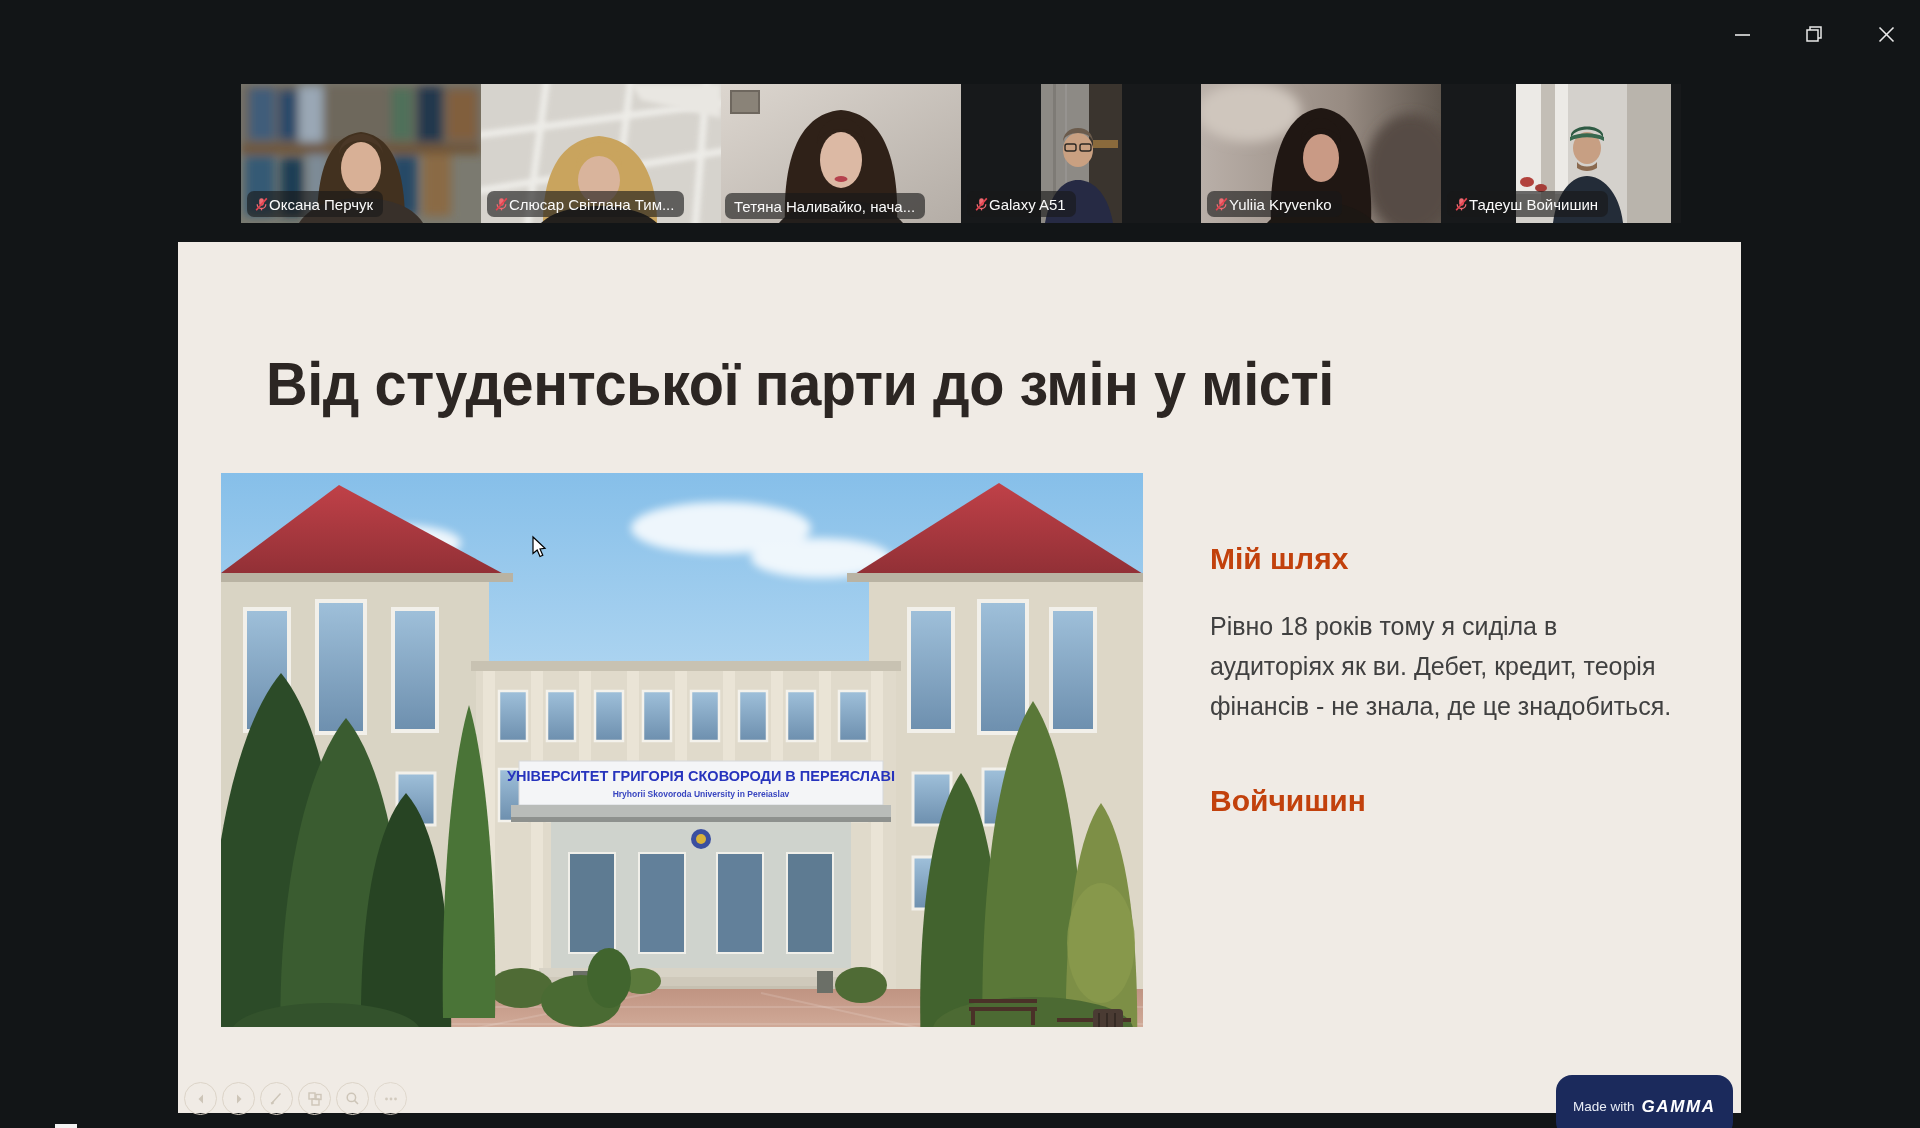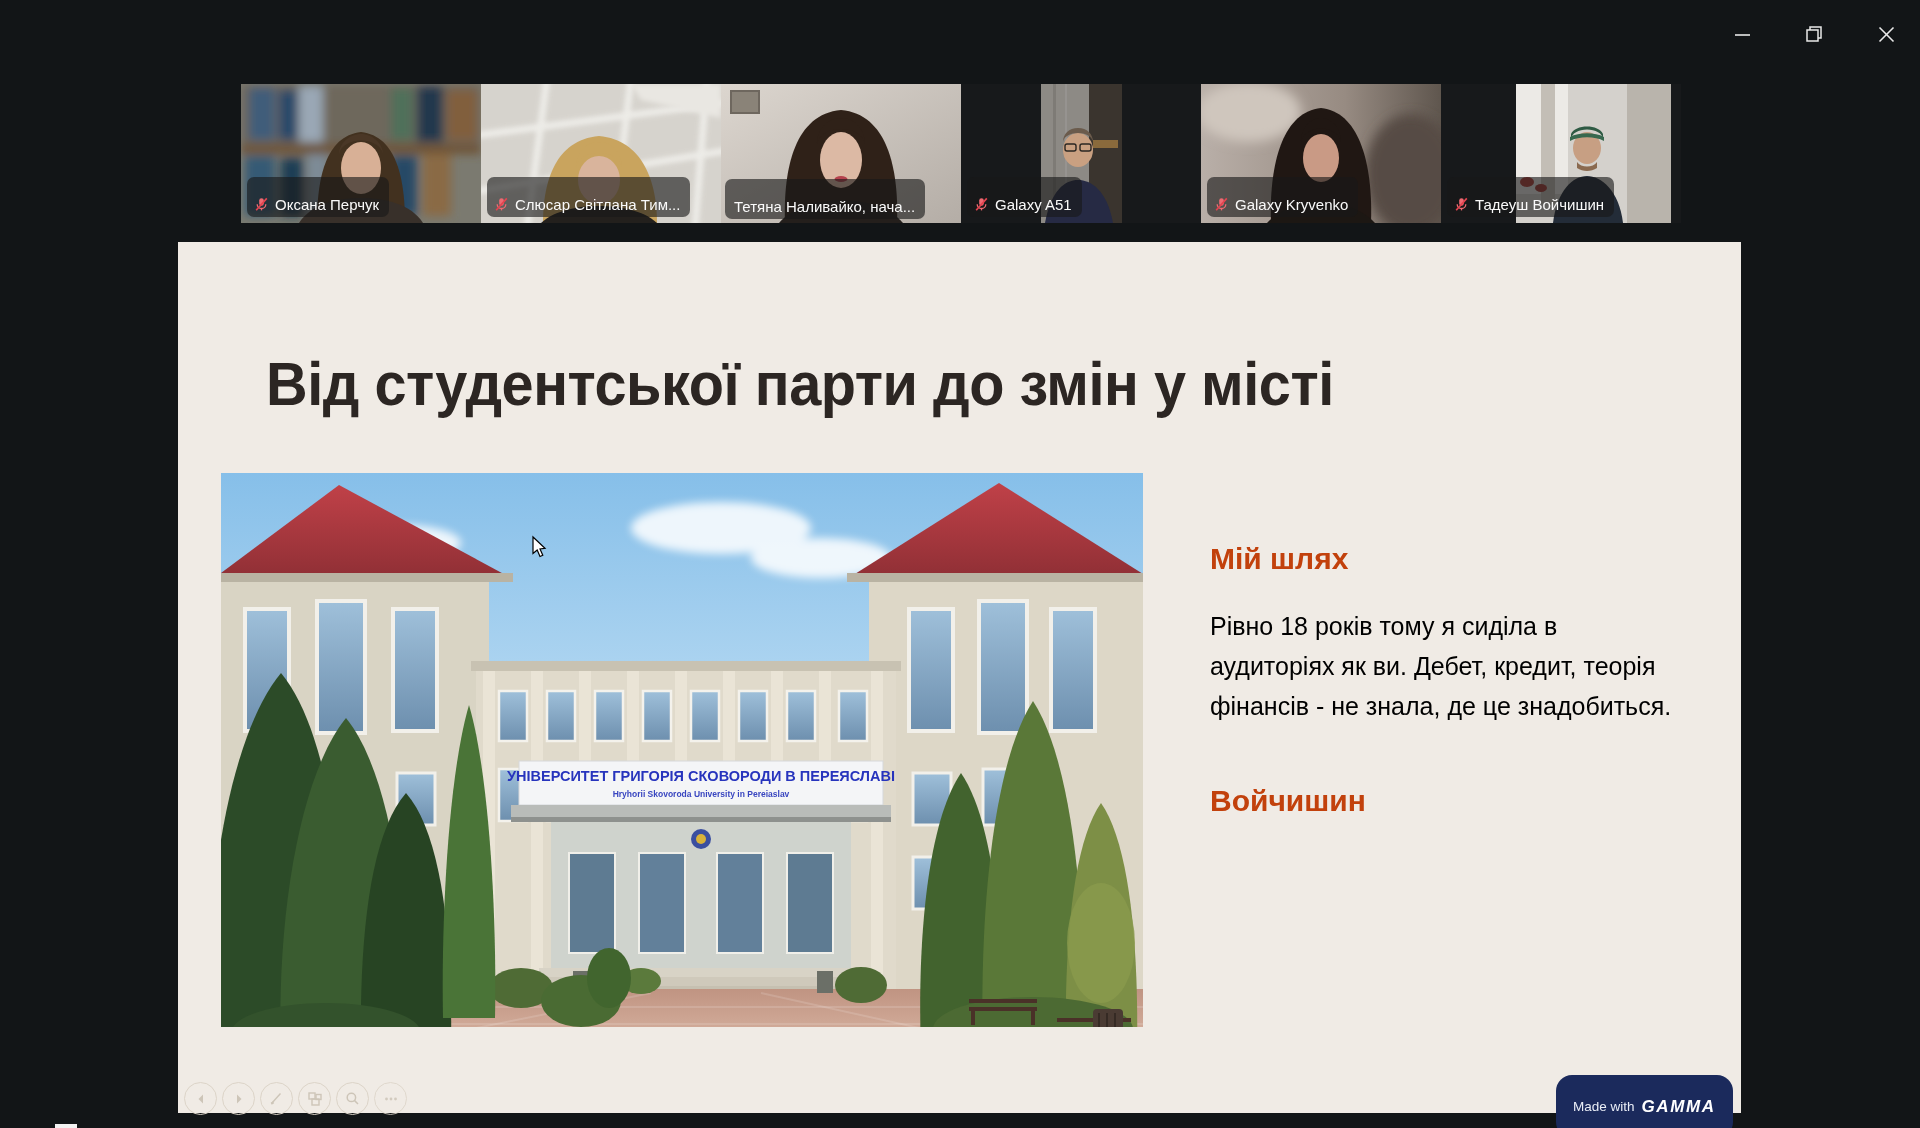--- a/index.html
+++ b/index.html
@@ -9,33 +9,33 @@
   
   .win-controls{position:absolute;top:14px;right:14px;display:flex;gap:32px;align-items:center;height:40px;}
   .win-btn{width:40px;height:40px;display:flex;align-items:center;justify-content:center;cursor:default;}
   .win-btn svg{display:block;}
 
   
   .strip{position:absolute;left:241px;top:84px;width:1440px;height:139px;display:flex;}
   .tile{position:relative;width:240px;height:139px;background:#17191b;overflow:hidden;flex:0 0 auto;}
   .tile.active{box-shadow:inset 0 0 0 3px #26d07c;}
   .tile svg.art{position:absolute;top:0;left:0;}
-  .pill{position:absolute;left:6px;bottom:6px;display:inline-flex;align-items:center;gap:6px;
-        background:rgba(24,24,24,.62);border-radius:7px;padding:19px 10px 4px 7px;max-width:226px;}
+  .pill{position:absolute;left:6px;bottom:6px;display:inline-flex;align-items:center;
+        background:rgba(24,24,24,.62);border-radius:7px;padding:5px 10px 4px 7px;max-width:226px;}
   .tile.active .pill{left:4px;bottom:4px;padding-left:9px;}
   .pill .nm{color:#fafafa;font-size:15px;white-space:nowrap;overflow:hidden;text-overflow:ellipsis;}
   .mic{flex:0 0 auto;display:flex;}
 
   
   .slide{position:absolute;left:178px;top:242px;width:1563px;height:871px;background:#f0ebe5;}
   .slide-title{position:absolute;left:88px;top:106px;font-size:62px;font-weight:600;color:#2c2623;
                letter-spacing:-.5px;white-space:nowrap;transform:scaleX(.93);transform-origin:left top;}
   .photo{position:absolute;left:43px;top:231px;width:922px;height:554px;overflow:hidden;background:#bcd9ef;}
   .sec-h{position:absolute;font-size:30px;font-weight:700;color:#c2410c;}
-  .sec-p{position:absolute;font-size:25px;color:#000000;line-height:40px;white-space:pre-line;width:470px;}
+  .sec-p{position:absolute;font-size:25px;color:#404040;line-height:40px;white-space:pre-line;width:470px;}
   .h1{left:1032px;top:300px;} .p1{left:1032px;top:364px;}
   .h2{left:1032px;top:542px;} .p2{left:1032px;top:606px;}
 
   
   .pbar{position:absolute;left:6px;top:840px;display:flex;gap:5px;}
   .pbtn{width:33px;height:33px;border-radius:50%;border:1.2px solid #dcd4c8;background:transparent;
         display:flex;align-items:center;justify-content:center;color:#cdc5b8;padding:0;}
   .pbtn svg{display:block;}
   .pbtn.small-dots{opacity:.85;}
 
@@ -222,21 +222,21 @@
     </svg>
     <div class="pill">
       <span class="mic">
         <svg width="15" height="15" viewBox="0 0 15 15">
           <rect x="5.2" y="1.2" width="4.6" height="7.6" rx="2.3" fill="#ee6a72"></rect>
           <path d="M3.2,7.2 a4.3,4.3 0 0 0 8.6,0" fill="none" stroke="#ee6a72" stroke-width="1.3"></path>
           <line x1="7.5" y1="11.5" x2="7.5" y2="13.4" stroke="#ee6a72" stroke-width="1.3"></line>
           <line x1="2.2" y1="13.2" x2="12.8" y2="1.4" stroke="#e5434f" stroke-width="1.7"></line>
         </svg>
       </span>
-      <span class="nm">Galaxy Kryvenko</span>
+      <span class="nm">Yuliia Kryvenko</span>
     </div>
   </div>
 
   <div class="tile">
     <svg class="art" width="240" height="139" viewBox="0 0 240 139">
       <rect width="240" height="139" fill="#17191b"></rect>
       <g>
         <rect x="75" y="0" width="155" height="139" fill="#d4d1cc"></rect>
         <rect x="75" y="0" width="52" height="110" fill="#eceae6"></rect>
         <rect x="100" y="0" width="14" height="120" fill="#c3beb6"></rect>

